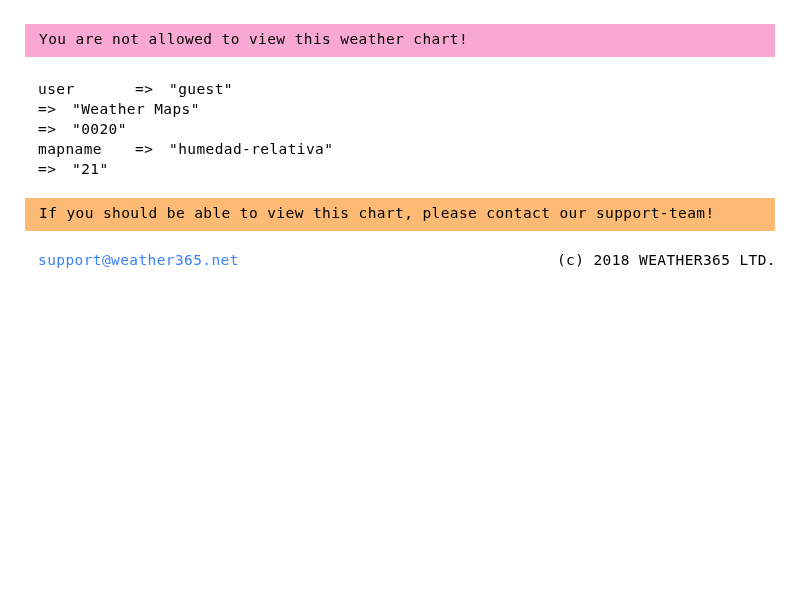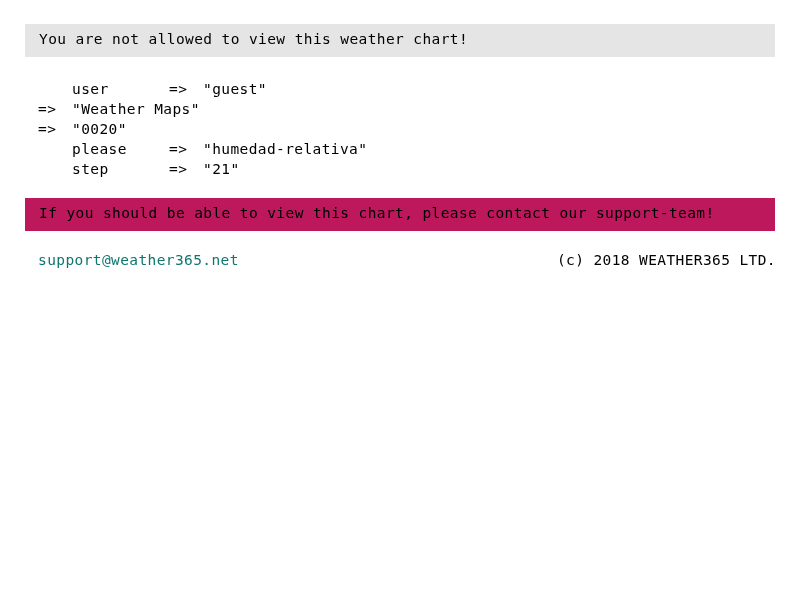--- a/index.html
+++ b/index.html
@@ -24,25 +24,25 @@
   }
   .banner {
     position: absolute;
     left: 25px;
     width: 750px;
     box-sizing: border-box;
     padding: 5px 14px 7px 14px;
   }
   .banner-error {
     top: 24px;
-    background: #e5e5e5;
+    background: #f9a8d4;
   }
   .banner-ok {
     top: 198px;
-    background: #be185d;
+    background: #fdba74;
   }
   .banner-line {
     font-size: 14.5px;
     line-height: 21px;
     white-space: pre;
     letter-spacing: 0.4px;
   }
   .params {
     position: absolute;
     left: 38px;
@@ -53,21 +53,20 @@
   }
   .param-row {
     display: flex;
     white-space: pre;
     height: 20px;
     align-items: baseline;
   }
   .param-key {
     width: 97px;
     flex: 0 0 97px;
-    margin-left: 34px;
   }
   .param-arrow {
     width: 34px;
     flex: 0 0 34px;
   }
   .param-val {
     flex: 1 1 auto;
   }
   .footer {
     position: absolute;
@@ -75,21 +74,21 @@
     top: 250px;
     width: 738px;
     font-size: 14.5px;
     line-height: 20px;
     letter-spacing: 0.4px;
     display: flex;
     justify-content: space-between;
     white-space: pre;
   }
   .footer a {
-    color: #0f766e;
+    color: #3b82f6;
     text-decoration: none;
   }
 </style>
 </head>
 <body>
 
 <div class="page">
 
   <div class="banner banner-error">
     <div class="banner-line">You are not allowed to view this weather chart!</div>
@@ -103,26 +102,25 @@
     </div>
     <div class="param-row">
       <span class="param-arrow">=&gt;</span>
       <span class="param-val">"Weather Maps"</span>
     </div>
     <div class="param-row">
       <span class="param-arrow">=&gt;</span>
       <span class="param-val">"0020"</span>
     </div>
     <div class="param-row">
-      <span class="param-key">please</span>
+      <span class="param-key">mapname</span>
       <span class="param-arrow">=&gt;</span>
       <span class="param-val">"humedad-relativa"</span>
     </div>
     <div class="param-row">
-      <span class="param-key">step</span>
       <span class="param-arrow">=&gt;</span>
       <span class="param-val">"21"</span>
     </div>
   </div>
 
   <div class="banner banner-ok">
     <div class="banner-line">If you should be able to view this chart, please contact our support-team!</div>
   </div>
 
   <div class="footer">

